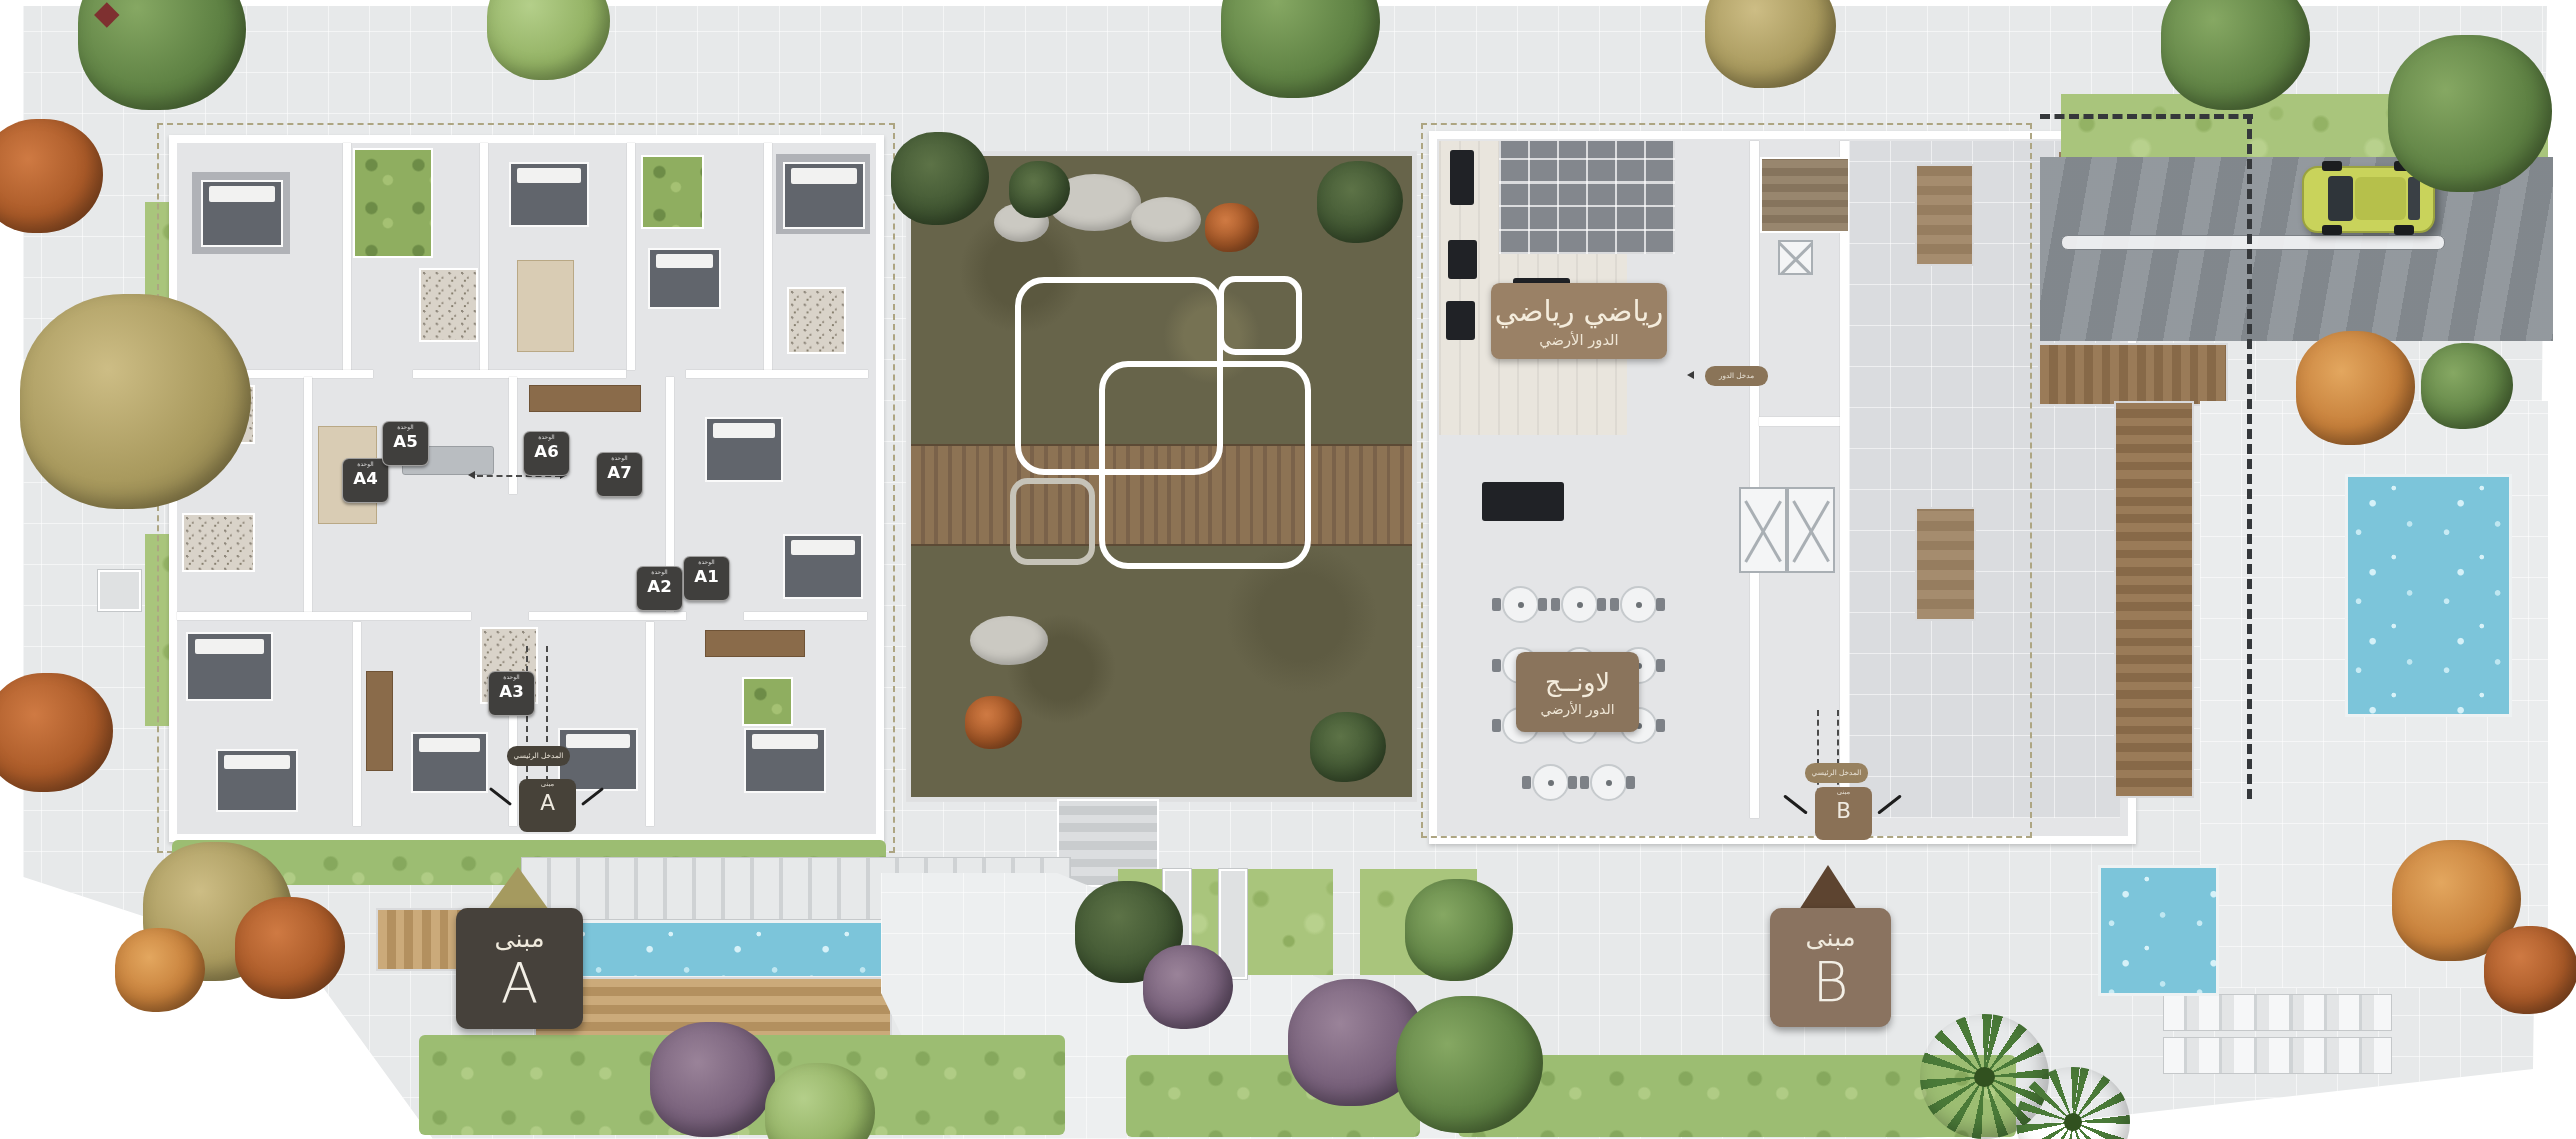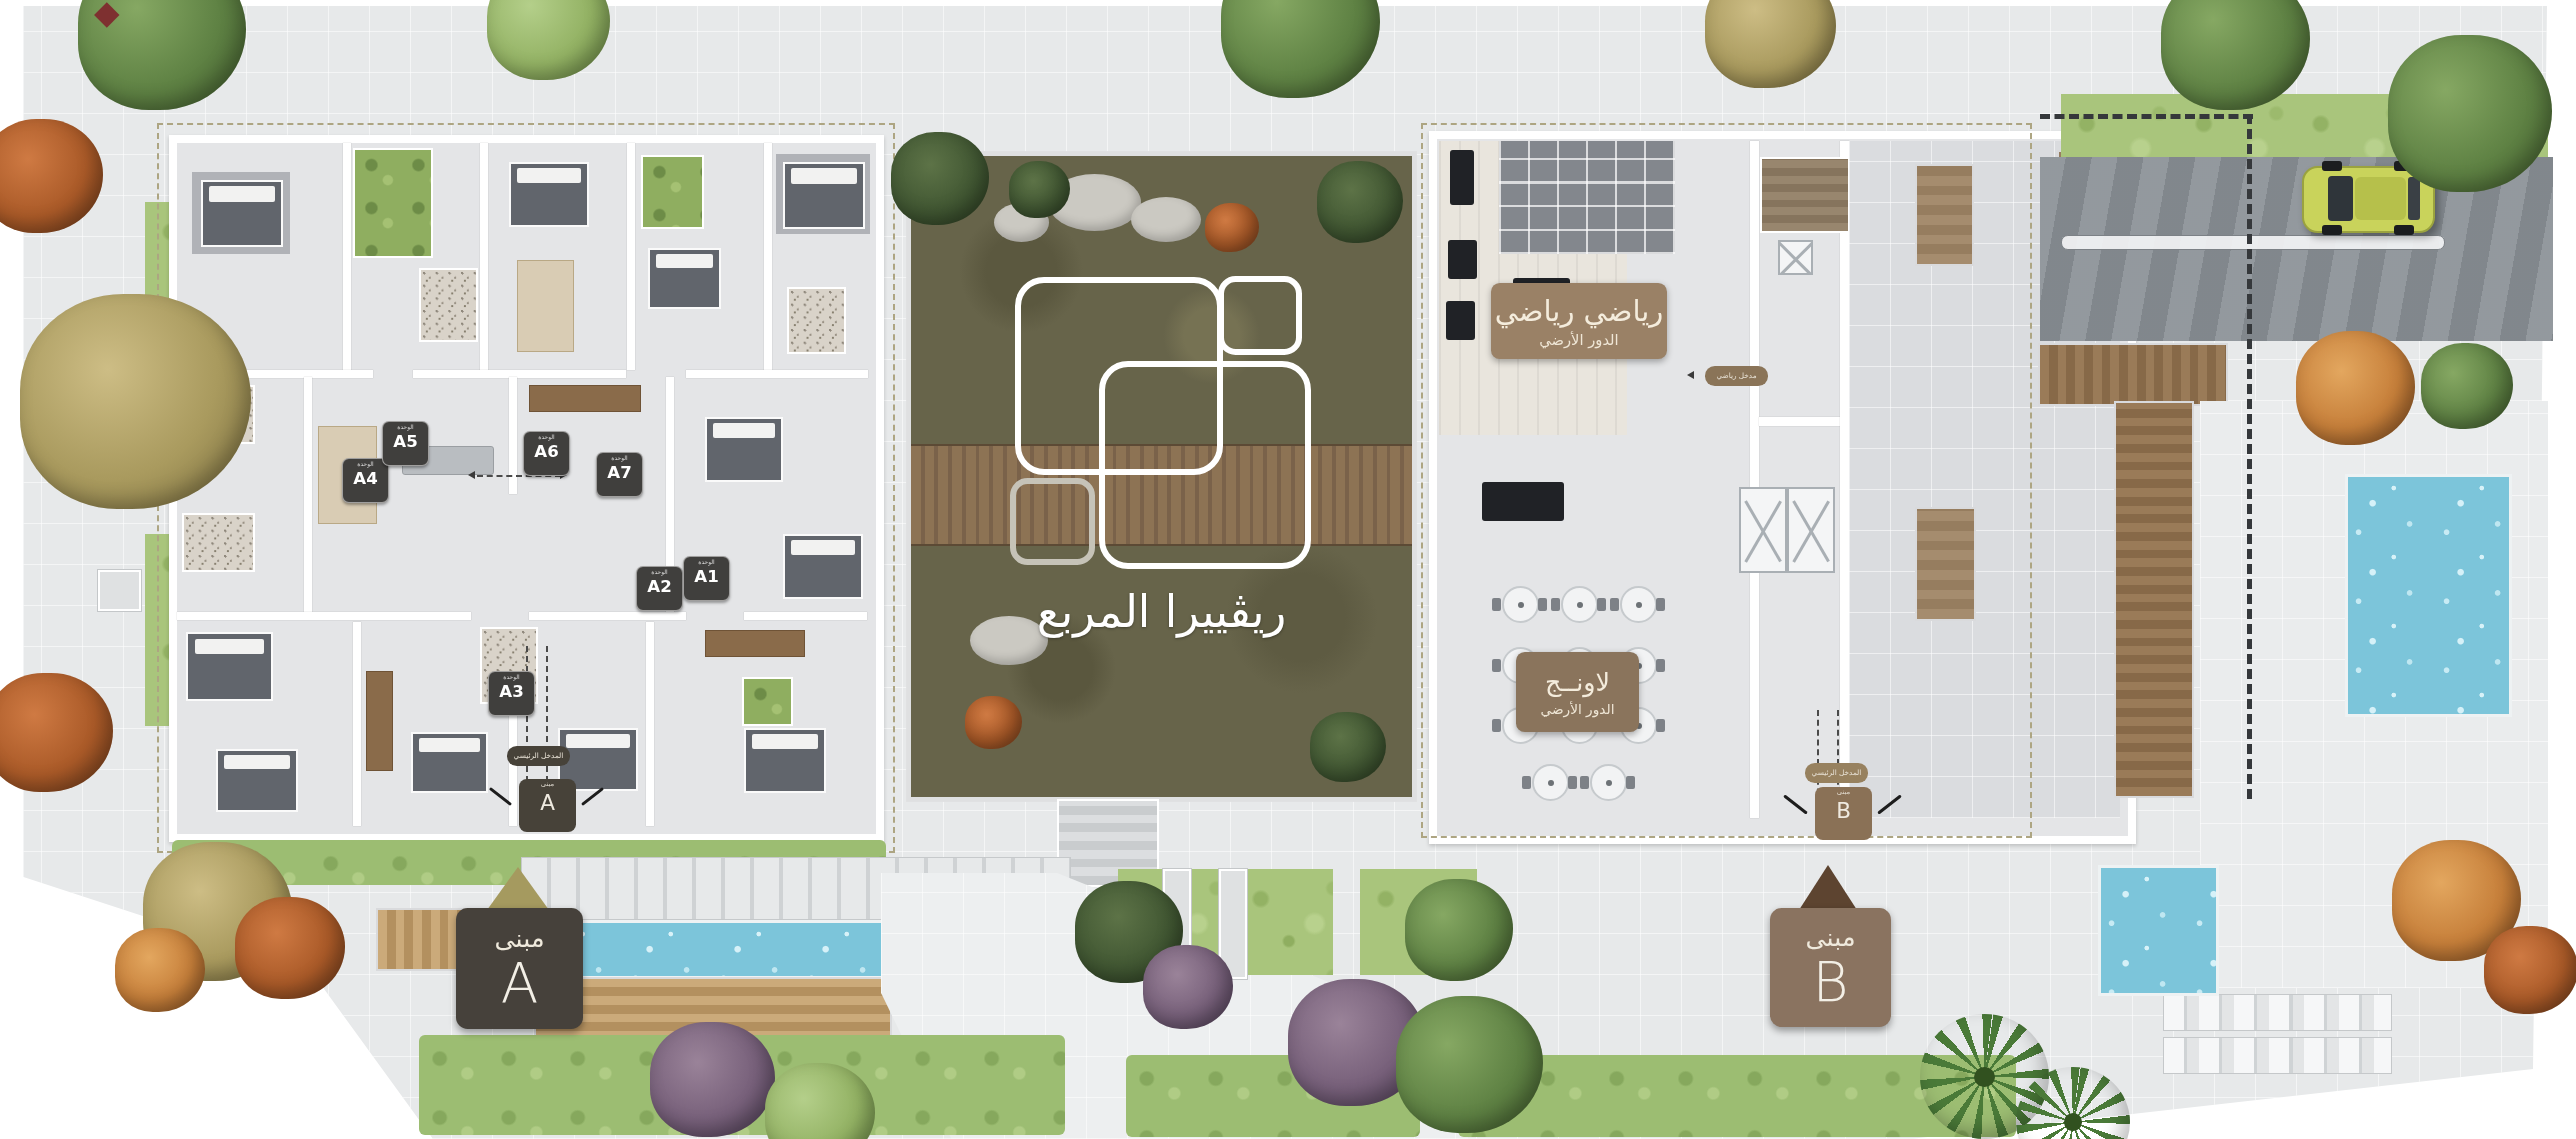--- a/index.html
+++ b/index.html
@@ -247,21 +247,20 @@
     <div class="abs tree td" style="left:98px;top:4.9px;width:61px;height:57px"></div>
     <div class="abs tree td" style="left:406px;top:4.9px;width:86px;height:82px"></div>
     <div class="abs tree tr" style="left:294px;top:47px;width:54px;height:49px"></div>
     <div class="abs tree td" style="left:399px;top:556px;width:76px;height:70px"></div>
     <div class="abs tree tr" style="left:54px;top:540px;width:57px;height:53px"></div>
 
     <div class="abs logosq" style="left:104px;top:121px;width:196px;height:186px"></div>
     <div class="abs logosq" style="left:188px;top:205px;width:200px;height:196px"></div>
     <div class="abs logosq small" style="left:307px;top:120px;width:72px;height:67px"></div>
     <div class="abs logosq small gray" style="left:99px;top:322px;width:73px;height:75px"></div>
-    <div class="abs logo-ar" style="left:0;top:429px" dir="rtl">ريڤييرا المربع</div>
   </div>
   <div class="abs steps" style="left:1057px;top:799px;width:98px;height:84px"></div>
 
   <div class="abs" style="left:1421px;top:123px;width:711px;height:716px">
     <div class="abs foot" style="left:7.8px;top:7.8px;width:691px;height:697px"></div>
     <div class="abs gymfloor" style="left:17.6px;top:17.6px;width:188px;height:294px"></div>
     <div class="abs lockers" style="left:78px;top:17.6px;width:176px;height:113px"></div>
     <div class="abs gymkit" style="left:29px;top:27px;width:23.5px;height:55px"></div>
     <div class="abs gymkit" style="left:27px;top:117px;width:29px;height:39px"></div>
     <div class="abs gymkit" style="left:25.4px;top:178px;width:29px;height:39px"></div>
@@ -294,21 +293,21 @@
     <div class="abs dashed" style="left:0;top:0;width:607px;height:711px"></div>
 
     <div class="abs zonelabel" style="left:70px;top:160px;width:176px;height:76px;background:#9a8166">
       <div class="zn" dir="rtl">رياضي رياضي</div>
       <div class="zf" dir="rtl">الدور الأرضي</div>
     </div>
     <div class="abs zonelabel" style="left:95px;top:529px;width:123px;height:80px;background:#8a745c">
       <div class="zn" style="font-size:25.4px" dir="rtl">لاونــج</div>
       <div class="zf" style="font-size:13.7px" dir="rtl">الدور الأرضي</div>
     </div>
-    <div class="abs pill" style="left:284px;top:243px;width:63px;height:19.6px;background:#8a7458" dir="rtl">مدخل رياضي</div>
+    <div class="abs pill" style="left:284px;top:243px;width:63px;height:19.6px;background:#8a7458" dir="rtl">مدخل الدور</div>
     <div class="abs arrowL" style="left:266px;top:248px"></div>
     <div class="abs dashline-v" style="left:396px;top:587px;height:114px"></div>
     <div class="abs dashline-v" style="left:416px;top:587px;height:114px"></div>
   </div>
 
   <div class="abs wood" style="left:2038px;top:343px;width:186px;height:59px;border:2px solid #d9dadc"></div>
   <div class="abs woodh" style="left:2114px;top:401px;width:76px;height:393px;border:2px solid #d9dadc"></div>
   <div class="abs tilegrid" style="left:2200px;top:401px;width:348px;height:587px;background-color:#eaeced"></div>
 
   <div class="abs grass" style="left:2061px;top:94px;width:487px;height:65px"></div>

